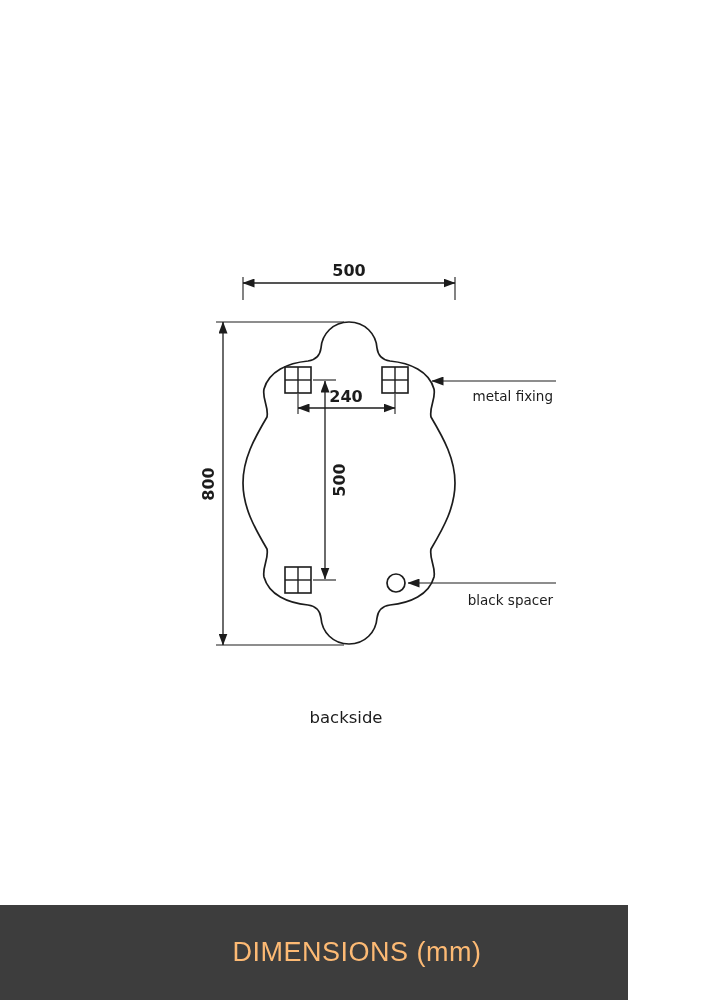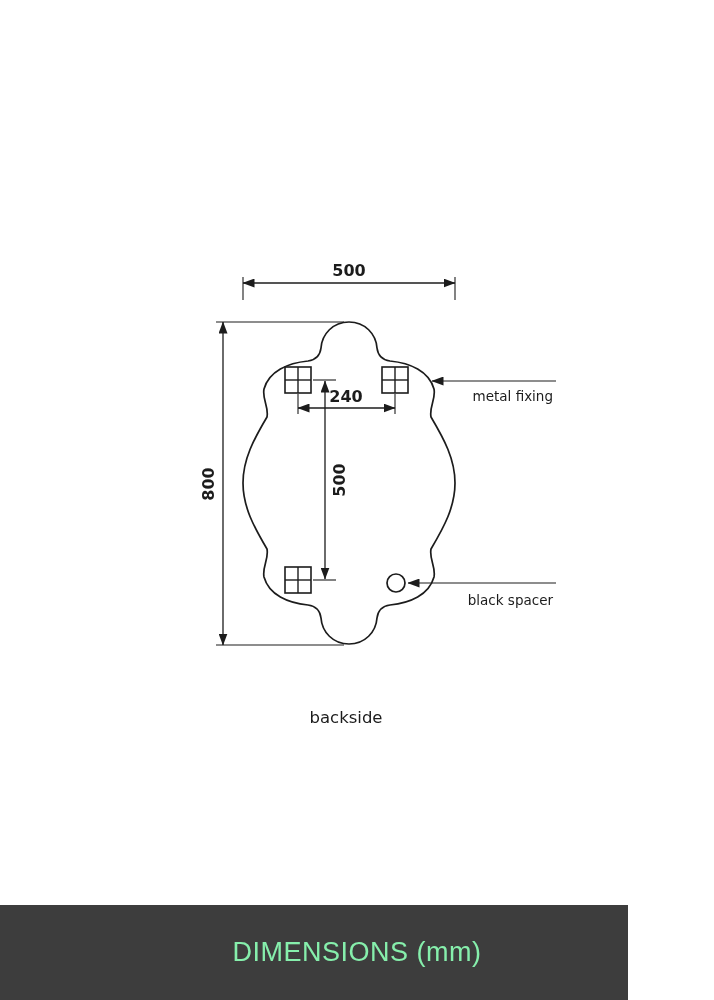--- a/index.html
+++ b/index.html
@@ -26,21 +26,21 @@
   .lbl { font-size:13.5px; font-weight:400; }
   .cap { font-size:16.5px; font-weight:400; }
 
   .footer {
     position:absolute; left:0; top:905px;
     width:714px; height:95px;
     background:#3d3d3d;
     display:flex; align-items:center; justify-content:center;
   }
   .footer-title {
-    color:#86efac;
+    color:#fdba74;
     font-family:"Liberation Sans","DejaVu Sans",sans-serif;
     font-size:27px; font-weight:400; letter-spacing:0.5px;
   }
 </style>
 </head>
 <body>
 
 <div class="page">
 
   <svg class="drawing" width="714" height="905" viewBox="0 0 714 905">

